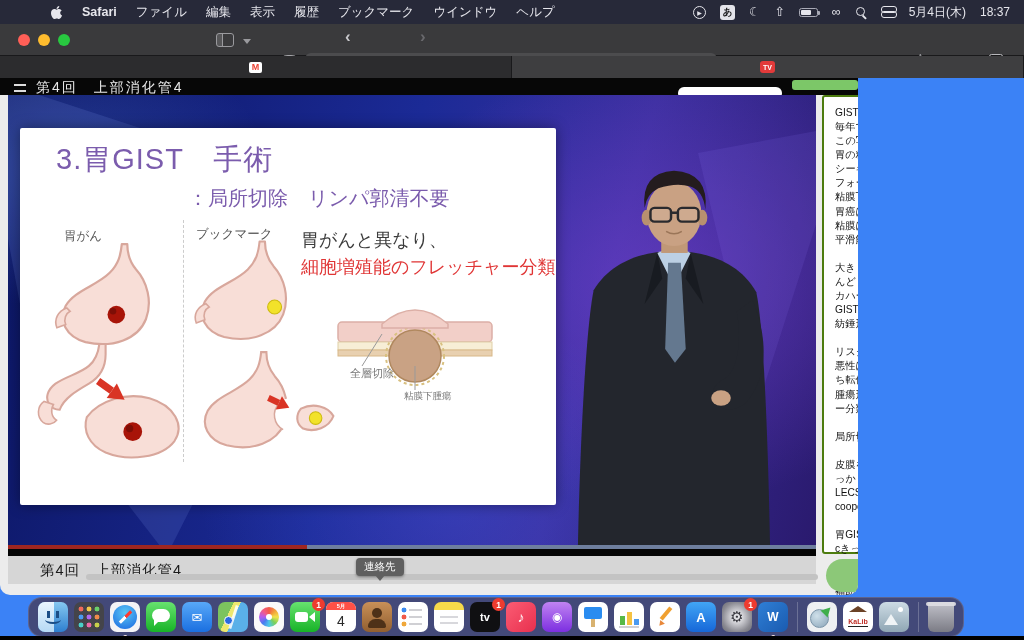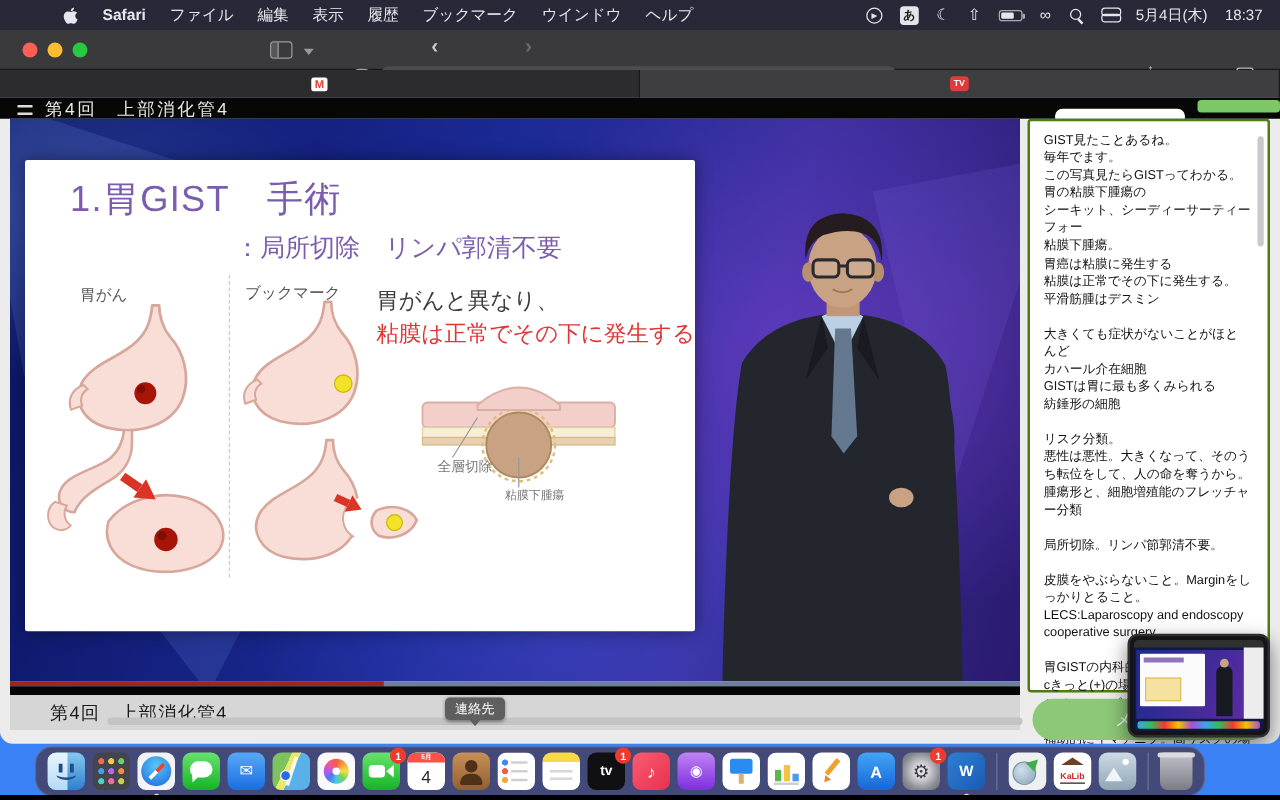--- a/index.html
+++ b/index.html
@@ -51,21 +51,21 @@
 
 
 .tabbar{position:absolute;left:0;top:56px;width:100%;height:22px;background:#222224;display:flex;z-index:40}
 .tab{flex:1;display:flex;align-items:center;justify-content:center;gap:6px;font-size:10.5px;color:#b2b2b6;background:#2c2c2e;border-right:1px solid #19191b;overflow:hidden;white-space:nowrap;padding:0 12px;min-width:0}
 .tab.active{background:#3e3e40;color:#d2d2d6}
 .gmail-ic{flex:none;width:13px;height:11px;background:#fff;border-radius:2px;color:#ea4335;font-size:9px;font-weight:700;display:flex;align-items:center;justify-content:center;line-height:1}
 .tv-ic{flex:none;width:15px;height:12px;background:#e23a3a;border-radius:3px;color:#fff;font-size:7px;font-weight:700;display:flex;align-items:center;justify-content:center;line-height:1}
 .tab-label{overflow:hidden;text-overflow:ellipsis}
 
 
-.window{position:absolute;left:0;top:78px;width:1024px;height:517px;background:#ececec;border-radius:0 0 10px 10px;overflow:hidden;z-index:10}
+.window{position:absolute;left:0;top:78px;width:858px;height:517px;background:#ececec;border-radius:0 0 10px 10px;overflow:hidden;z-index:10}
 .phead{position:absolute;left:0;top:0;width:100%;height:17px;background:#070707;overflow:hidden}
 .ph-burger{position:absolute;left:14px;top:6px;width:12px;height:8px;border-top:2px solid #ddd;border-bottom:2px solid #ddd}
 .ph-title{position:absolute;left:36px;top:1px;font-size:14px;color:#e8e8e8;letter-spacing:2px;white-space:nowrap}
 .ph-pill{position:absolute;right:76px;top:9px;width:104px;height:12px;background:#fff;border-radius:6px}
 .ph-green{position:absolute;right:0;top:2px;width:66px;height:10px;background:#7cc768;border-radius:3px}
 
 
 .video{position:absolute;left:8px;top:17px;width:808px;height:450px;overflow:hidden;
   background:linear-gradient(105deg,#0b1560 0%,#1b2a96 45%,#3a2f9e 70%,#2a1a6e 100%)}
 .v-glow{position:absolute;inset:0;background:
@@ -283,27 +283,27 @@
       <span class="ph-green"></span>
     </div>
 
     <div class="video">
       <div class="v-glow"></div>
       <div class="poly p1"></div>
       <div class="poly p2"></div>
       <div class="poly p3"></div>
 
       <div class="slide">
-        <div class="s-title">1.胃GIST　手術</div>
+        <div class="s-title">3.胃GIST　手術</div>
         <div class="s-sub">：局所切除　リンパ郭清不要</div>
         <div class="s-l1">胃がん</div>
         <div class="s-l2">ブックマーク</div>
         <div class="s-note">
           <span class="l1">胃がんと異なり、</span>
-          <span class="red">粘膜は正常でその下に発生する</span>
+          <span class="red">細胞増殖能のフレッチャー分類</span>
         </div>
         <div class="s-div"></div>
 
         <svg class="st1" viewBox="0 0 110 100">
           <path d="M63 2 C62 12 60 20 52 28 C40 40 20 44 12 58 C5 71 12 86 30 91 C55 97 78 88 85 70 C91 54 86 36 76 25 C71 19 68 10 68 2 Z" fill="#f8ded7" stroke="#d8a79c" stroke-width="2" stroke-linejoin="round"></path>
           <path d="M13 60 C5 63 1 70 4 78 L12 75 C10 70 12 65 16 63 Z" fill="#f8ded7" stroke="#d8a79c" stroke-width="1.5"></path>
           <circle cx="58" cy="66" r="8" fill="#a81408"></circle>
             <circle cx="55" cy="63" r="3" fill="#7e0e06"></circle>
         </svg>
 

